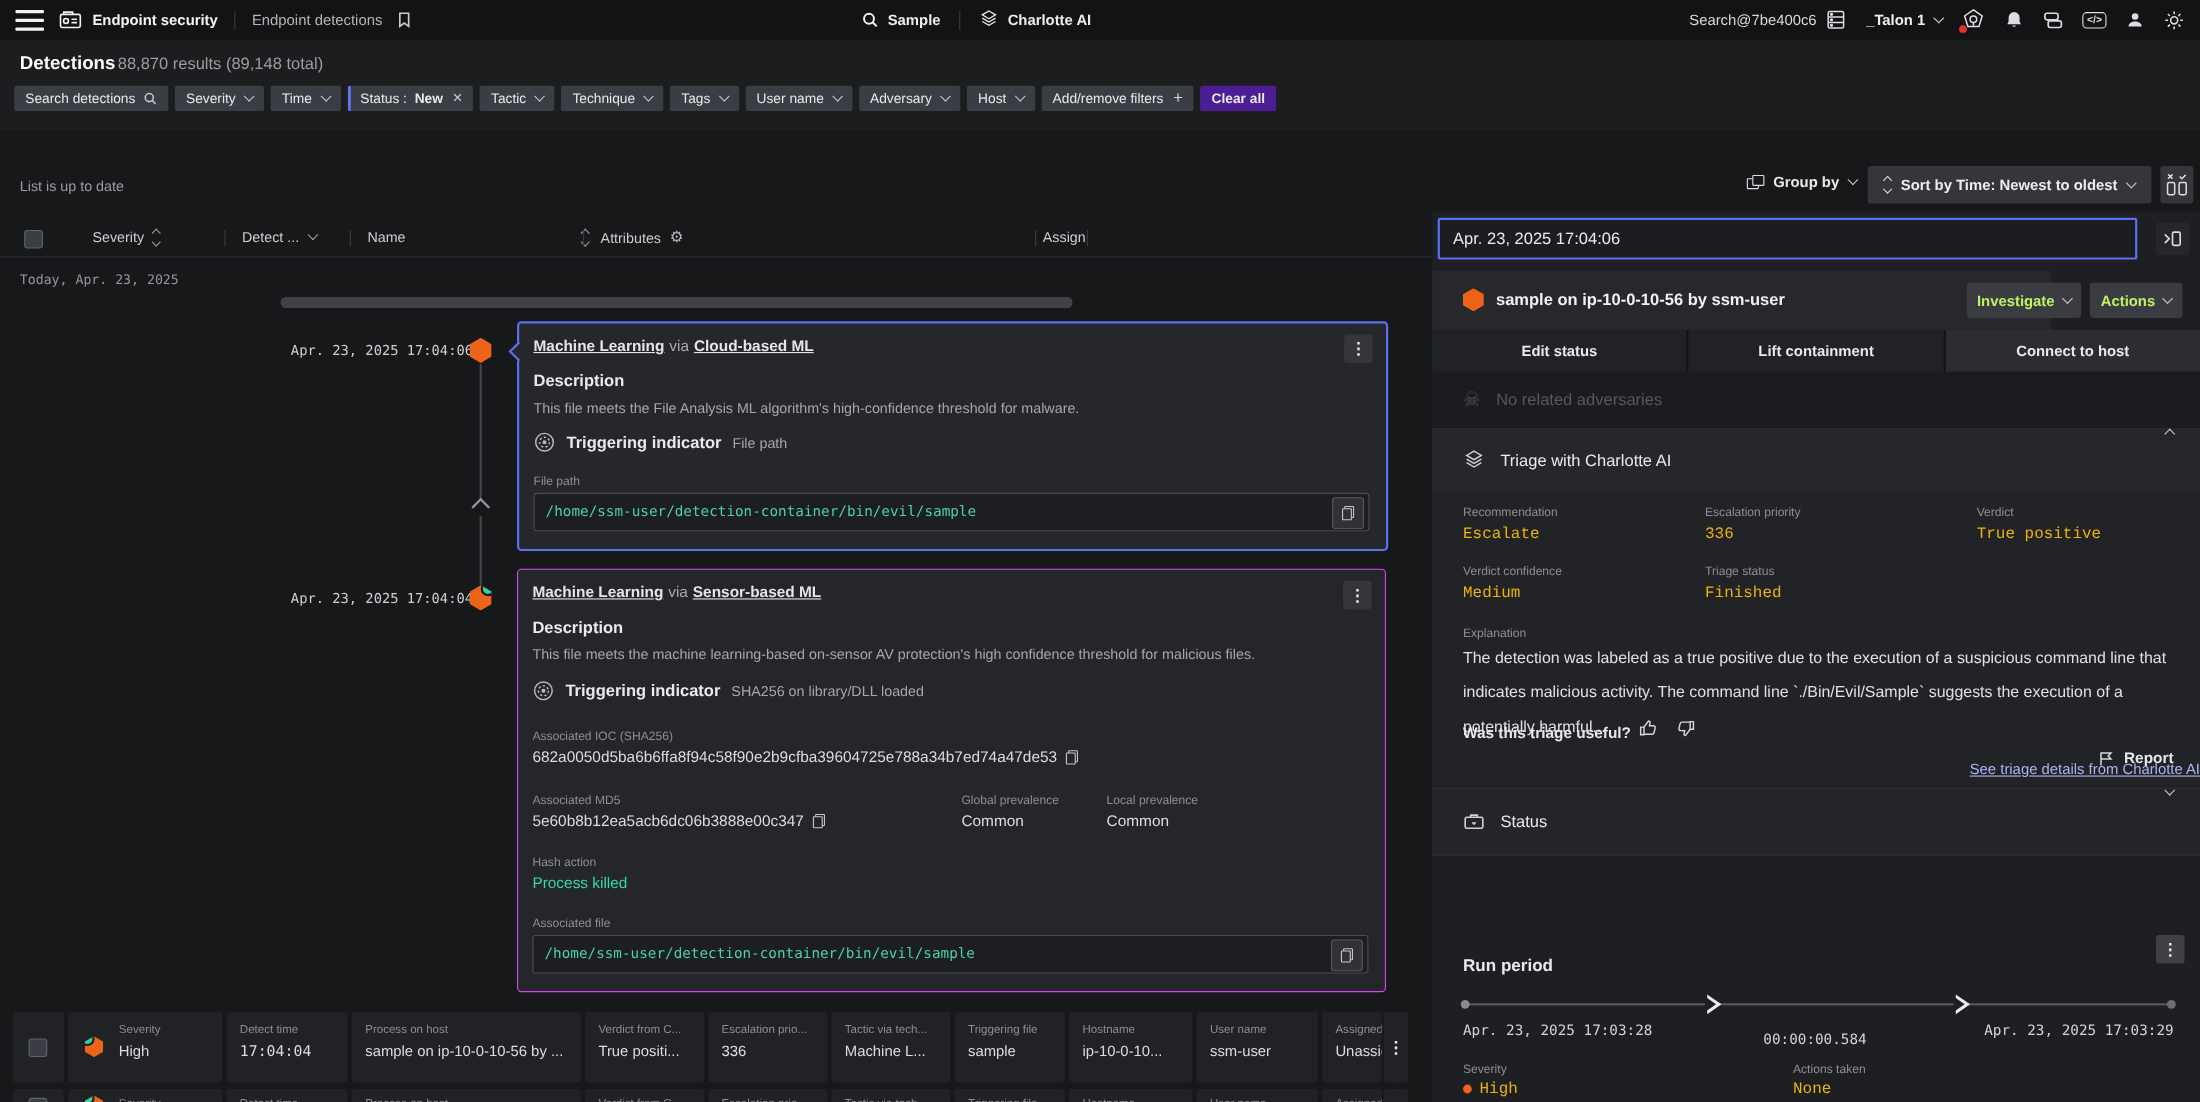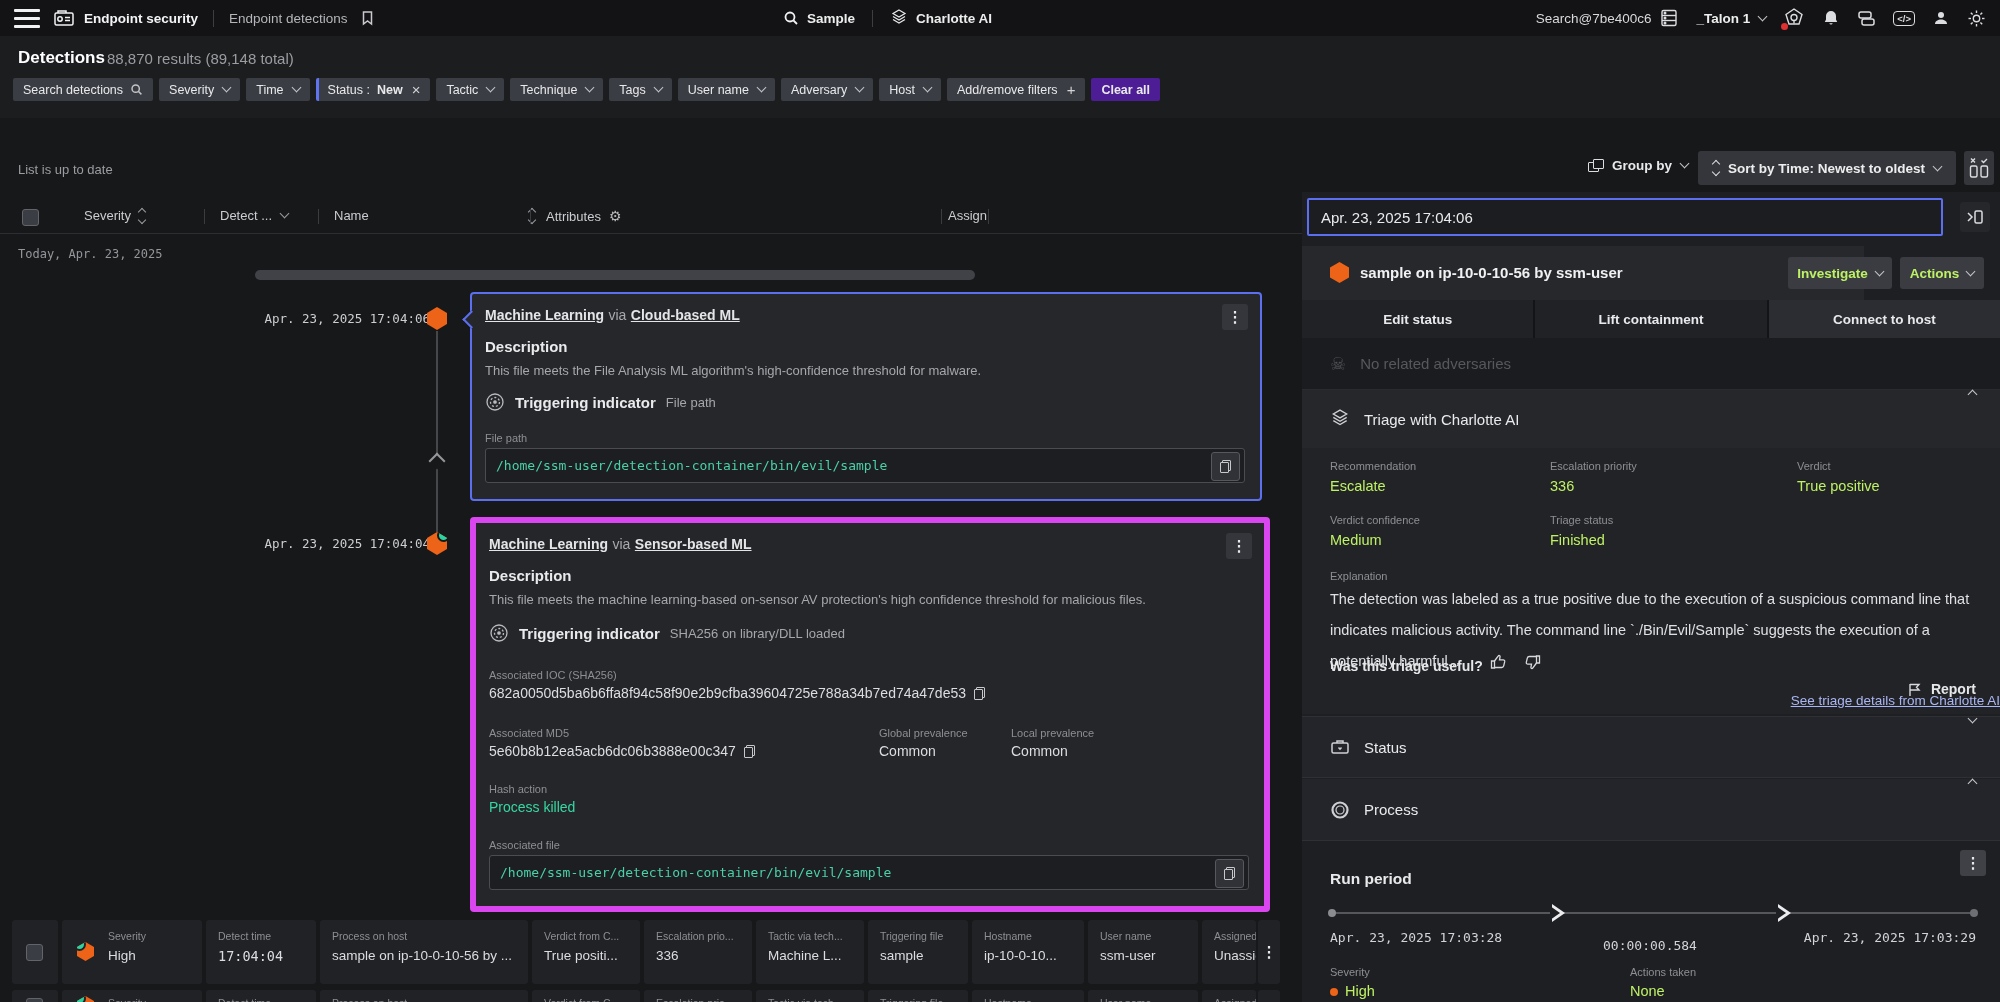--- a/index.html
+++ b/index.html
@@ -61,21 +61,21 @@
   .th-sep{position:absolute;top:9px;width:1px;height:15px;background:#3a3c40;}
   .gear{font-size:14px;color:#b7b9bc;margin-left:8px;font-family:"DejaVu Sans",sans-serif;}
   
   .day-lbl{position:absolute;left:18px;top:247px;font-size:12px;color:#94969a;}
   .scrollpill{position:absolute;left:255px;top:270px;width:720px;height:10px;border-radius:5px;background:#404247;cursor:grab;}
   .tstamp{position:absolute;left:256px;width:174px;text-align:right;font-size:12.5px;color:#cdced1;}
   .tl-hex{position:absolute;left:427px;width:20px;height:23px;}
   .tl-line{position:absolute;left:436px;top:331px;width:2px;height:201px;background:#45474b;}
   .tl-up{position:absolute;left:431px;top:455px;width:10px;height:10px;border-left:2px solid #95979b;border-top:2px solid #95979b;transform:rotate(45deg);background:#17181a;}
   .tealdot::after{content:"";position:absolute;right:-3px;top:-3px;width:9px;height:9px;border-radius:50%;background:#2bd3a1;border:2px solid #17181a;}
-  .det-card{position:absolute;left:470px;width:788px;background:#252629;border:6px solid #d946ef;border-radius:4px;}
+  .det-card{position:absolute;left:470px;width:788px;background:#252629;border:1px solid #d946ef;border-radius:4px;}
   .det-card.sel{background:#26272b;border:2px solid #5b6ff0;}
   .notch{position:absolute;left:-7px;top:19px;width:11px;height:11px;background:#26272b;border-left:2px solid #5b6ff0;border-bottom:2px solid #5b6ff0;transform:rotate(45deg);}
   .dlink{color:#e4e5e7;text-decoration:underline;font-weight:600;font-size:14px;cursor:pointer;}
   .dvia{color:#a7a9ad;font-size:14px;}
   .card-kebab{position:absolute;right:12px;top:10px;}
   .desc-h{position:absolute;left:13px;font-size:15px;font-weight:600;color:#e9eaec;}
   .desc-b{position:absolute;left:13px;font-size:13px;color:#a5a7ab;}
   .trig-row{position:absolute;left:13px;display:flex;align-items:center;gap:10px;}
   .trig-title{font-size:15px;font-weight:700;color:#e9eaec;}
   .trig-type{font-size:13px;color:#a5a7ab;}
@@ -104,21 +104,21 @@
   .p-tab:last-child{background:#2b2d32;}
   .p-adv{position:absolute;left:0;top:146px;width:698px;height:52px;background:#1b1c1f;border-bottom:1px solid #2a2b2e;display:flex;align-items:center;gap:14px;padding-left:28px;box-sizing:border-box;}
   .p-adv .sk{font-size:18px;color:#505257;font-family:"DejaVu Sans",sans-serif;}
   .p-adv .tx{font-size:15px;color:#56585c;}
   .p-sec{position:absolute;left:0;width:698px;display:flex;align-items:center;gap:14px;padding:0 28px;box-sizing:border-box;cursor:pointer;}
   .p-sec .sec-t{font-size:15px;color:#e9eaec;}
   .p-sec .chev{position:absolute;right:24px;color:#c9cacd;}
   #triage-head{top:198px;height:58px;background:#26272b;}
   #triage-body{position:absolute;left:0;top:256px;width:698px;height:266px;background:#222327;}
   .t-lbl{position:absolute;font-size:11px;color:#8d8f93;}
-  .t-val{position:absolute;font-size:14.5px;color:#bef264;}
+  .t-val{position:absolute;font-size:14.5px;color:#eab308;font-family:Liberation Mono, monospace;}
   #expl-txt{position:absolute;left:28px;top:136px;width:652px;font-size:14.5px;line-height:31px;color:#dfe0e3;}
   #useful{position:absolute;left:28px;top:210px;font-size:14px;font-weight:700;color:#e6e7e9;}
   .thumb{position:absolute;top:206px;cursor:pointer;}
   #reportbtn{position:absolute;right:24px;top:208px;display:flex;align-items:center;gap:9px;font-size:14px;font-weight:700;color:#e6e7e9;cursor:pointer;margin-top:25px;}
   #triage-link{position:absolute;left:0;top:243px;width:698px;text-align:right;}
   #triage-link a{font-size:13.5px;color:#aab6f2;text-decoration:underline;cursor:pointer;}
   #sec-status{top:524px;height:62px;background:#24252a;border-bottom:1px solid #2e3034;border-top:1px solid #2e3034;}
   #sec-process{top:587px;height:62px;background:#24252a;border-bottom:1px solid #2e3034;}
   #proc-body{position:absolute;left:0;top:650px;width:698px;height:160px;background:#1e1f22;}
   #proc-kebab{position:absolute;right:14px;top:8px;background:#3f4147;}
@@ -605,28 +605,20 @@
     <div class="p-sec" id="sec-status">
       <svg width="20" height="18" viewBox="0 0 20 18" fill="none" stroke="#cfd0d3" stroke-width="1.5">
           <rect x="2" y="5" width="16" height="10" rx="1.5"></rect>
           <path d="M7 5V3h6v2"></path>
           <path d="M8.5 9.5l1.5 1.7 1.5-1.7"></path>
         </svg>
       <span class="sec-t">Status</span>
       <span class="chev"></span>
     </div>
 
-    <div class="p-sec" id="sec-process">
-      <svg width="20" height="20" viewBox="0 0 20 20" fill="none" stroke="#cfd0d3">
-          <circle cx="10" cy="10" r="7.5" stroke-width="2.2"></circle>
-          <circle cx="10" cy="10" r="4" stroke-width="1.2"></circle>
-        </svg>
-      <span class="sec-t">Process</span>
-      <span class="chev up"></span>
-    </div>
 
     <div id="proc-body">
       <span class="kebab" id="proc-kebab">⋮</span>
       <span id="runperiod-t">Run period</span>
       <div class="tl2">
         <span class="tl2-dot" style="left:-2px;"></span>
         <span class="tl2-dot" style="right:-2px;background:#6d6f74;"></span>
         <span class="tl2-arr" style="left:222px;"></span>
         <span class="tl2-arr" style="left:448px;"></span>
       </div>

